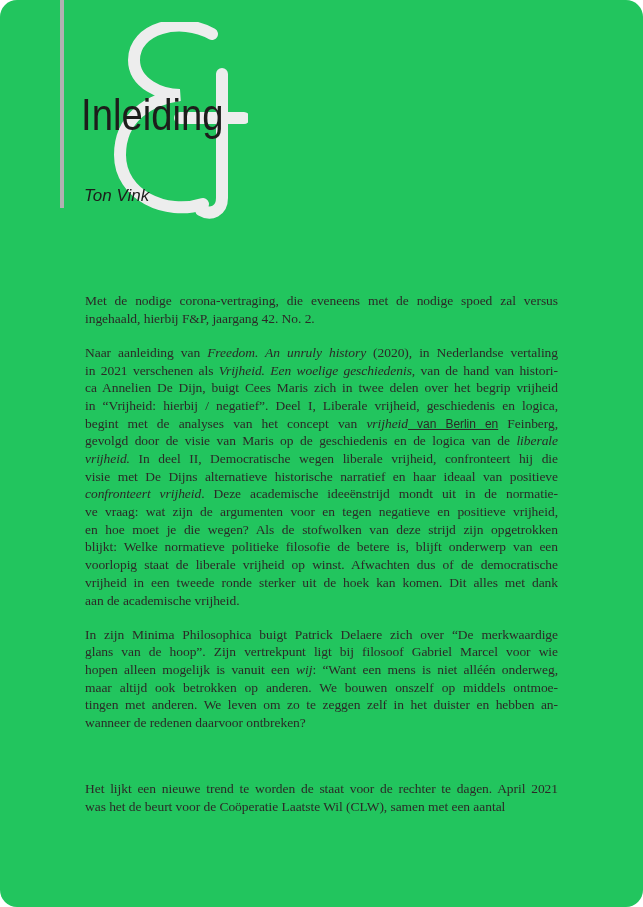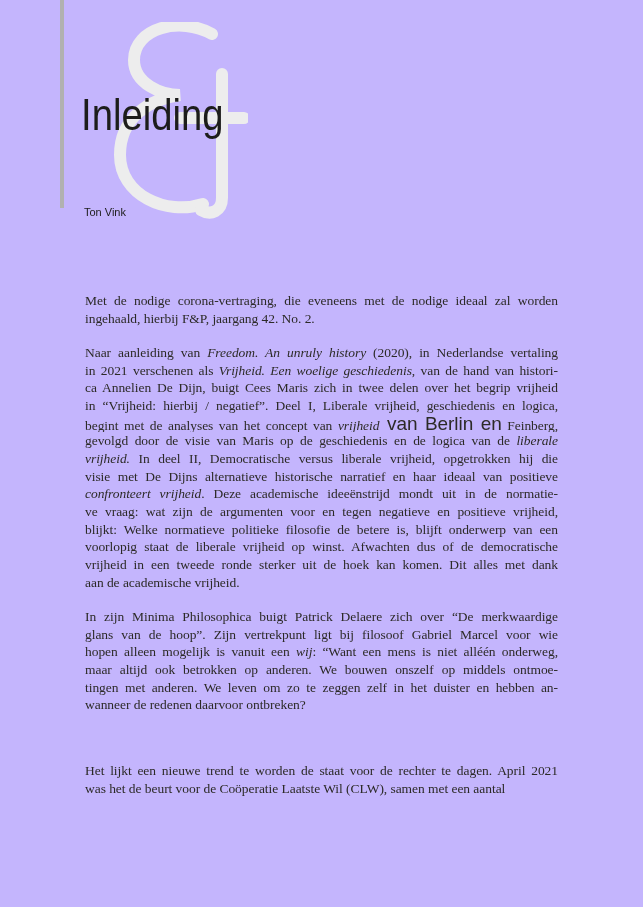--- a/index.html
+++ b/index.html
@@ -1,22 +1,23 @@
 <!DOCTYPE html>
 <html><head>
 <meta charset="utf-8">
 <style>
   html, body { margin: 0; padding: 0; background: #ffffff; }
   .page {
     position: relative;
     width: 643px;
     height: 907px;
-    background: #c4b5fd;
+    background: #22c55e;
     overflow: hidden;
     font-family: "Liberation Serif", serif;
+    border-radius: 17px;
   }
   .margin-rule {
     position: absolute;
     left: 60px; top: 0;
     width: 4px; height: 208px;
     background: #b1b1b1;
   }
   .amp-ornament {
     position: absolute;
     left: 108px; top: 22px;
@@ -31,24 +32,25 @@
     font-size: 45px;
     line-height: 50px;
     color: #1d1d1b;
     transform: scaleX(0.85);
     transform-origin: left top;
     letter-spacing: 0px;
     white-space: nowrap;
   }
   .author-name {
     position: absolute;
-    left: 84px; top: 201px;
+    left: 84px; top: 185px;
     z-index: 1;
     font-family: "Liberation Sans", sans-serif;
-    font-size: 11px;
+    font-style: italic;
+    font-size: 17px;
     line-height: 22px;
     color: #1d1d1b;
     white-space: nowrap;
   }
   .body-text {
     position: absolute;
     left: 85px; top: 292px;
     width: 473px;
     z-index: 1;
     font-size: 13.5px;
@@ -59,21 +61,21 @@
   .para:last-child { margin-bottom: 0; margin-top: 48px; }
   .line {
     height: 17.7px;
     line-height: 17.7px;
     text-align: justify;
     text-align-last: justify;
     overflow: hidden;
   }
   .line.last { text-align-last: left; }
   .seg-i { font-style: italic; }
-  .seg-s { font-family: "Liberation Sans", sans-serif; font-size: 19px; }
+  .seg-s { font-family: "Liberation Sans", sans-serif; font-size: 12px; text-decoration: underline; }
 </style>
 </head>
 <body>
 
 <div class="page">
 
   <div class="margin-rule"></div>
 
   <svg class="amp-ornament" width="140" height="198" viewBox="0 0 140 198" aria-hidden="true">
     <g fill="none" stroke="#ededed" stroke-width="12" stroke-linecap="round">
@@ -82,34 +84,35 @@
       <path d="M 72 96 L 136 96"></path>
     </g>
   </svg>
 
   <div class="page-title">Inleiding</div>
 
   <div class="author-name">Ton Vink</div>
 
   <div class="body-text">
       <div class="para">
-        <div class="line"><span class="seg-r">Met de nodige corona-vertraging, die eveneens met de nodige ideaal zal worden</span></div>
+        <div class="line"><span class="seg-r">Met de nodige corona-vertraging, die eveneens met de nodige spoed zal versus</span></div>
         <div class="line last"><span class="seg-r">ingehaald, hierbij F&amp;P, jaargang 42. No. 2.</span></div>
       </div>
       <div class="para">
         <div class="line"><span class="seg-r">Naar aanleiding van </span><span class="seg-i">Freedom. An unruly history</span><span class="seg-r"> (2020), in Nederlandse vertaling</span></div>
         <div class="line"><span class="seg-r">in 2021 verschenen als </span><span class="seg-i">Vrijheid. Een woelige geschiedenis</span><span class="seg-r">, van de hand van histori-</span></div>
         <div class="line"><span class="seg-r">ca Annelien De Dijn, buigt Cees Maris zich in twee delen over het begrip vrijheid</span></div>
         <div class="line"><span class="seg-r">in “Vrijheid: hierbij / negatief”. Deel I, Liberale vrijheid, geschiedenis en logica,</span></div>
         <div class="line"><span class="seg-r">begint met de analyses van het concept van </span><span class="seg-i">vrijheid</span><span class="seg-s"> van Berlin en</span><span class="seg-r"> Feinberg,</span></div>
         <div class="line"><span class="seg-r">gevolgd door de visie van Maris op de geschiedenis en de logica van de </span><span class="seg-i">liberale</span></div>
-        <div class="line"><span class="seg-i">vrijheid.</span><span class="seg-r"> In deel II, Democratische versus liberale vrijheid, opgetrokken hij die</span></div>
+        <div class="line"><span class="seg-i">vrijheid.</span><span class="seg-r"> In deel II, Democratische wegen liberale vrijheid, confronteert hij die</span></div>
         <div class="line"><span class="seg-r">visie met De Dijns alternatieve historische narratief en haar ideaal van positieve</span></div>
         <div class="line"><span class="seg-i">confronteert vrijheid</span><span class="seg-r">. Deze academische ideeënstrijd mondt uit in de normatie-</span></div>
         <div class="line"><span class="seg-r">ve vraag: wat zijn de argumenten voor en tegen negatieve en positieve vrijheid,</span></div>
+        <div class="line"><span class="seg-r">en hoe moet je die wegen? Als de stofwolken van deze strijd zijn opgetrokken</span></div>
         <div class="line"><span class="seg-r">blijkt: Welke normatieve politieke filosofie de betere is, blijft onderwerp van een</span></div>
         <div class="line"><span class="seg-r">voorlopig staat de liberale vrijheid op winst. Afwachten dus of de democratische</span></div>
         <div class="line"><span class="seg-r">vrijheid in een tweede ronde sterker uit de hoek kan komen. Dit alles met dank</span></div>
         <div class="line last"><span class="seg-r">aan de academische vrijheid.</span></div>
       </div>
       <div class="para">
         <div class="line"><span class="seg-r">In zijn Minima Philosophica buigt Patrick Delaere zich over “De merkwaardige</span></div>
         <div class="line"><span class="seg-r">glans van de hoop”. Zijn vertrekpunt ligt bij filosoof Gabriel Marcel voor wie</span></div>
         <div class="line"><span class="seg-r">hopen alleen mogelijk is vanuit een </span><span class="seg-i">wij</span><span class="seg-r">: “Want een mens is niet alléén onderweg,</span></div>
         <div class="line"><span class="seg-r">maar altijd ook betrokken op anderen. We bouwen onszelf op middels ontmoe-</span></div>

